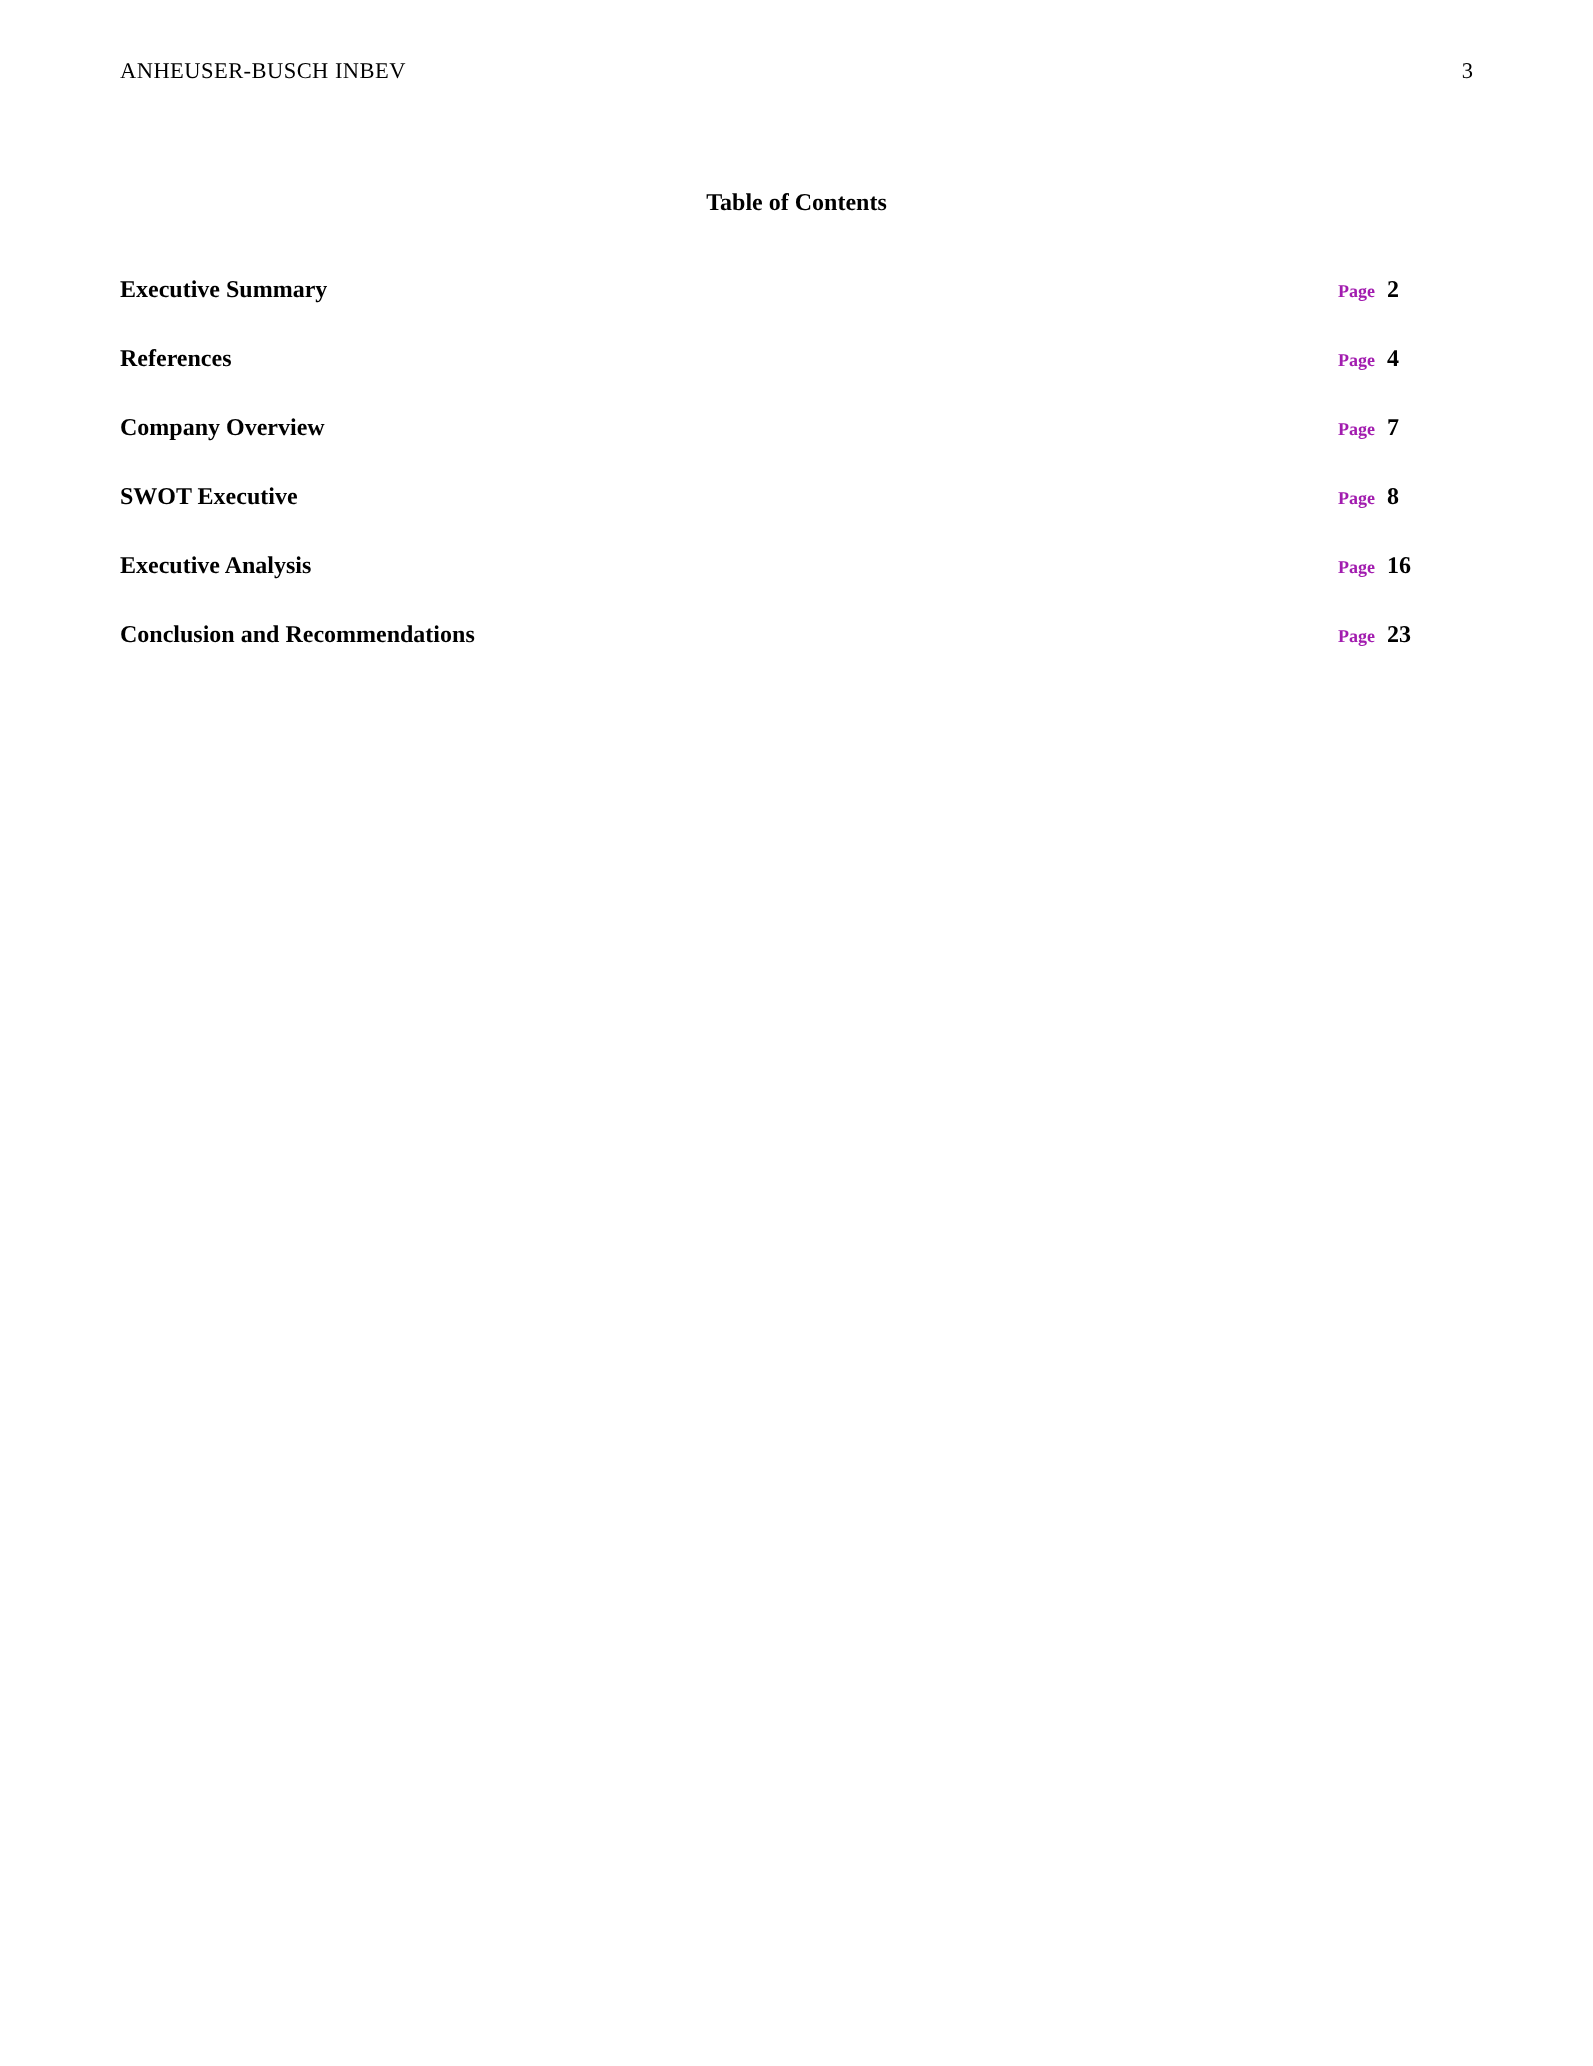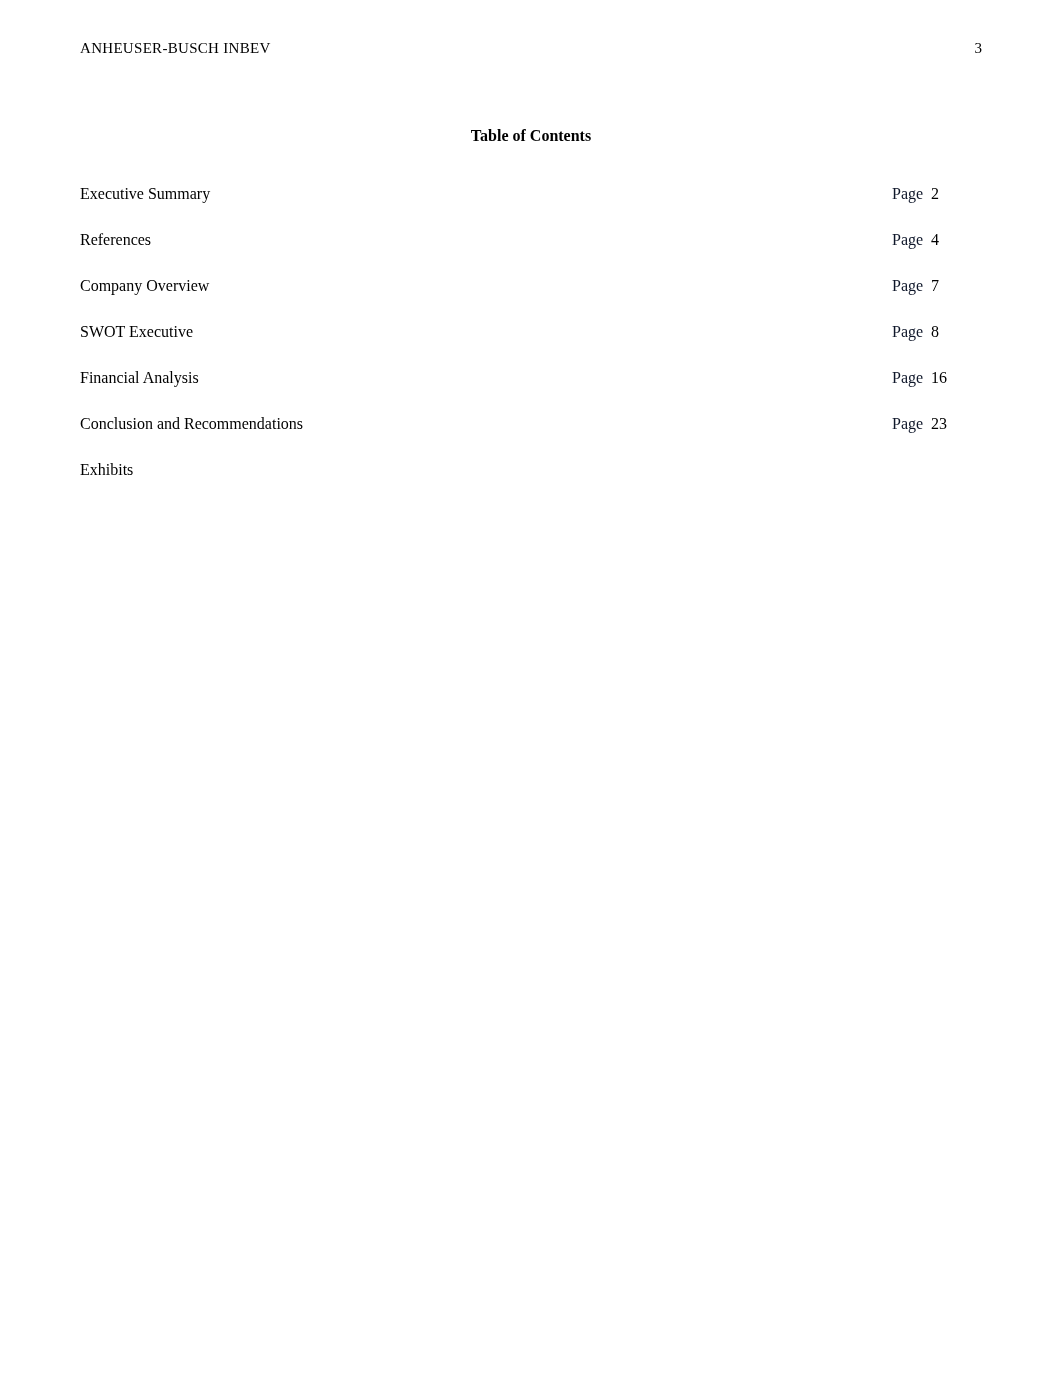--- a/index.html
+++ b/index.html
@@ -46,20 +46,21 @@
 
     .toc-title {
       text-align: center;
       font-size: 16px;
       font-weight: bold;
       margin-bottom: 40px;
     }
 
     .toc-list {
       margin-top: 10px;
+      font-weight: bold;
     }
 
     .toc-item {
       display: flex;
       justify-content: space-between;
       align-items: baseline;
       margin-bottom: 28px;
     }
 
     .toc-item-left {
@@ -69,22 +70,22 @@
 
     .toc-item-right {
       display: flex;
       align-items: baseline;
       gap: 8px;
       min-width: 90px;
       justify-content: flex-start;
     }
 
     .toc-page-label {
-      font-size: 16px;
-      color: #0f172a;
+      font-size: 12px;
+      color: #a21caf;
     }
 
     .toc-page-num {
       font-size: 16px;
       color: #000;
       min-width: 20px;
     }
 
     .toc-item-no-page .toc-item-right {
       visibility: hidden;
@@ -125,31 +126,27 @@
         </div>
       </div>
       <div class="toc-item">
         <span class="toc-item-left">SWOT Executive</span>
         <div class="toc-item-right">
           <span class="toc-page-label">Page</span>
           <span class="toc-page-num">8</span>
         </div>
       </div>
       <div class="toc-item">
-        <span class="toc-item-left">Financial Analysis</span>
+        <span class="toc-item-left">Executive Analysis</span>
         <div class="toc-item-right">
           <span class="toc-page-label">Page</span>
           <span class="toc-page-num">16</span>
         </div>
       </div>
       <div class="toc-item">
         <span class="toc-item-left">Conclusion and Recommendations</span>
         <div class="toc-item-right">
           <span class="toc-page-label">Page</span>
           <span class="toc-page-num">23</span>
         </div>
       </div>
-      <div class="toc-item toc-item-no-page">
-        <span class="toc-item-left">Exhibits</span>
-        <div class="toc-item-right"></div>
-      </div>
     </div>
 </div>
 
 </body></html>

